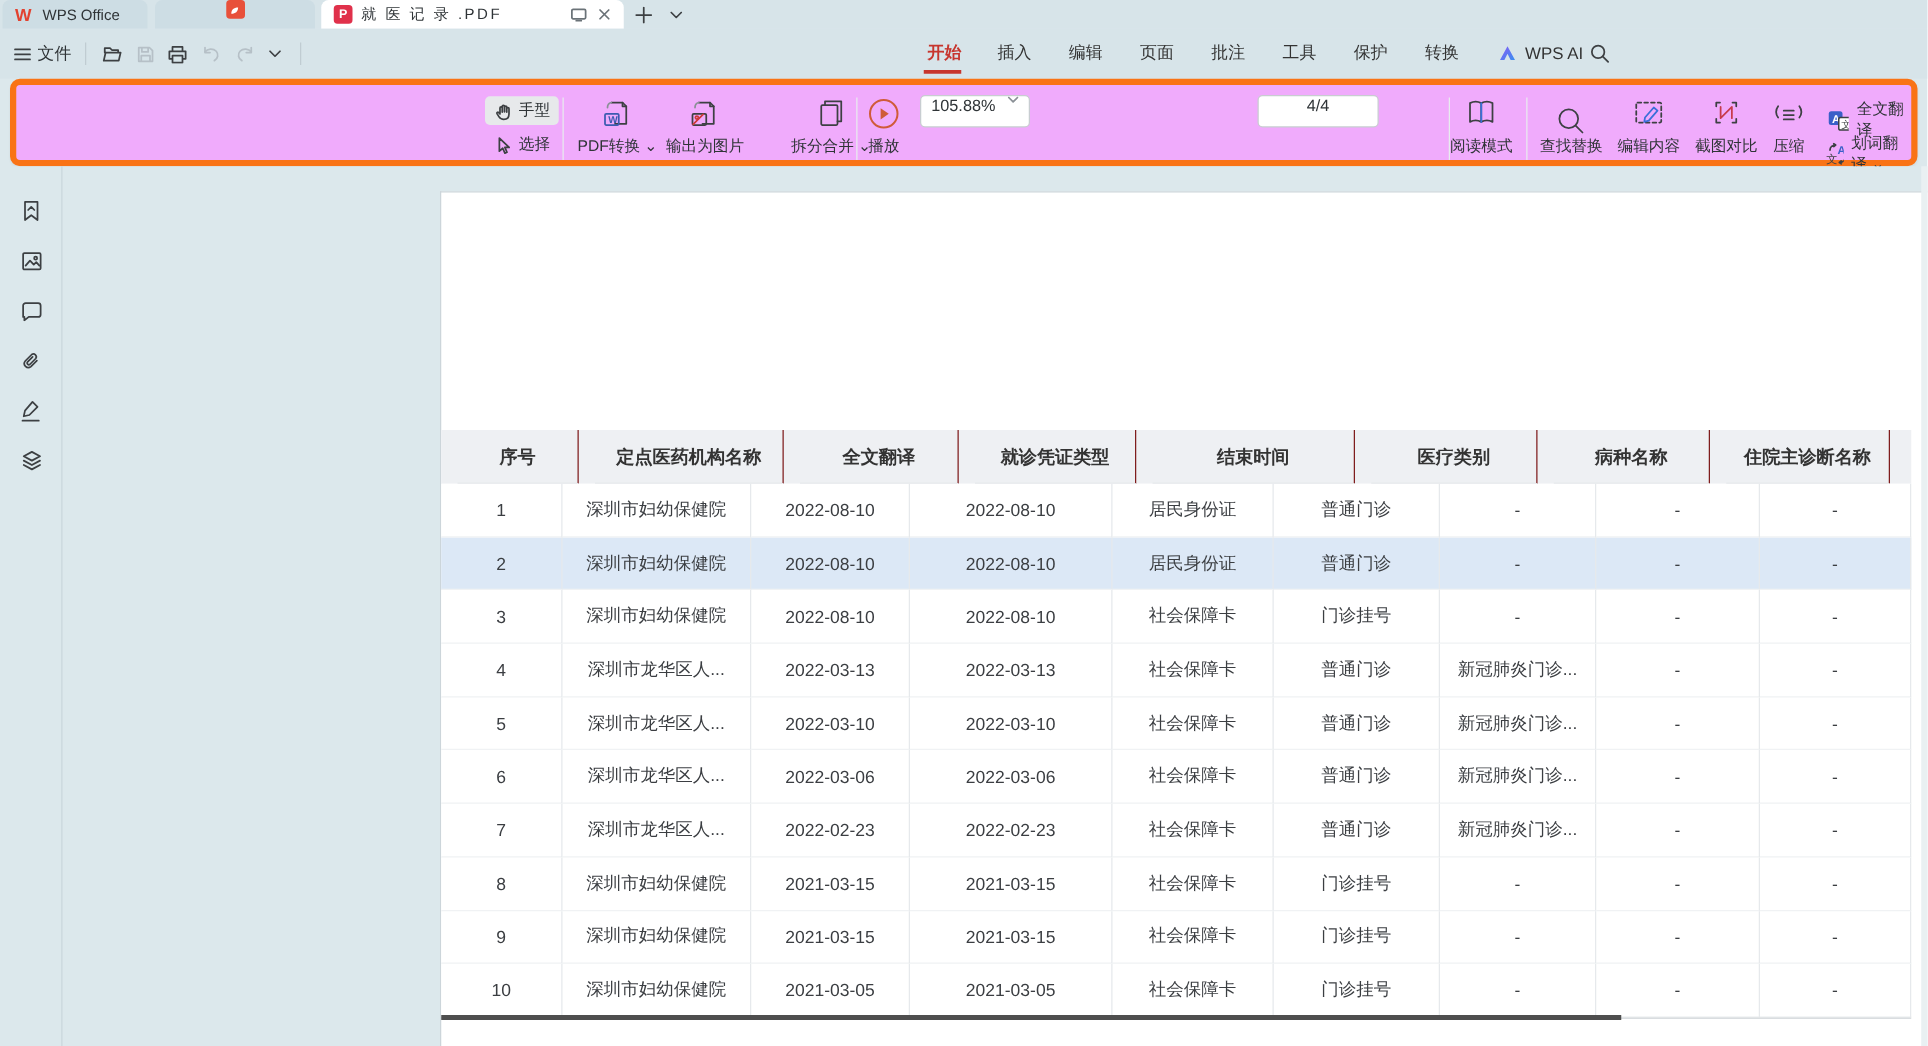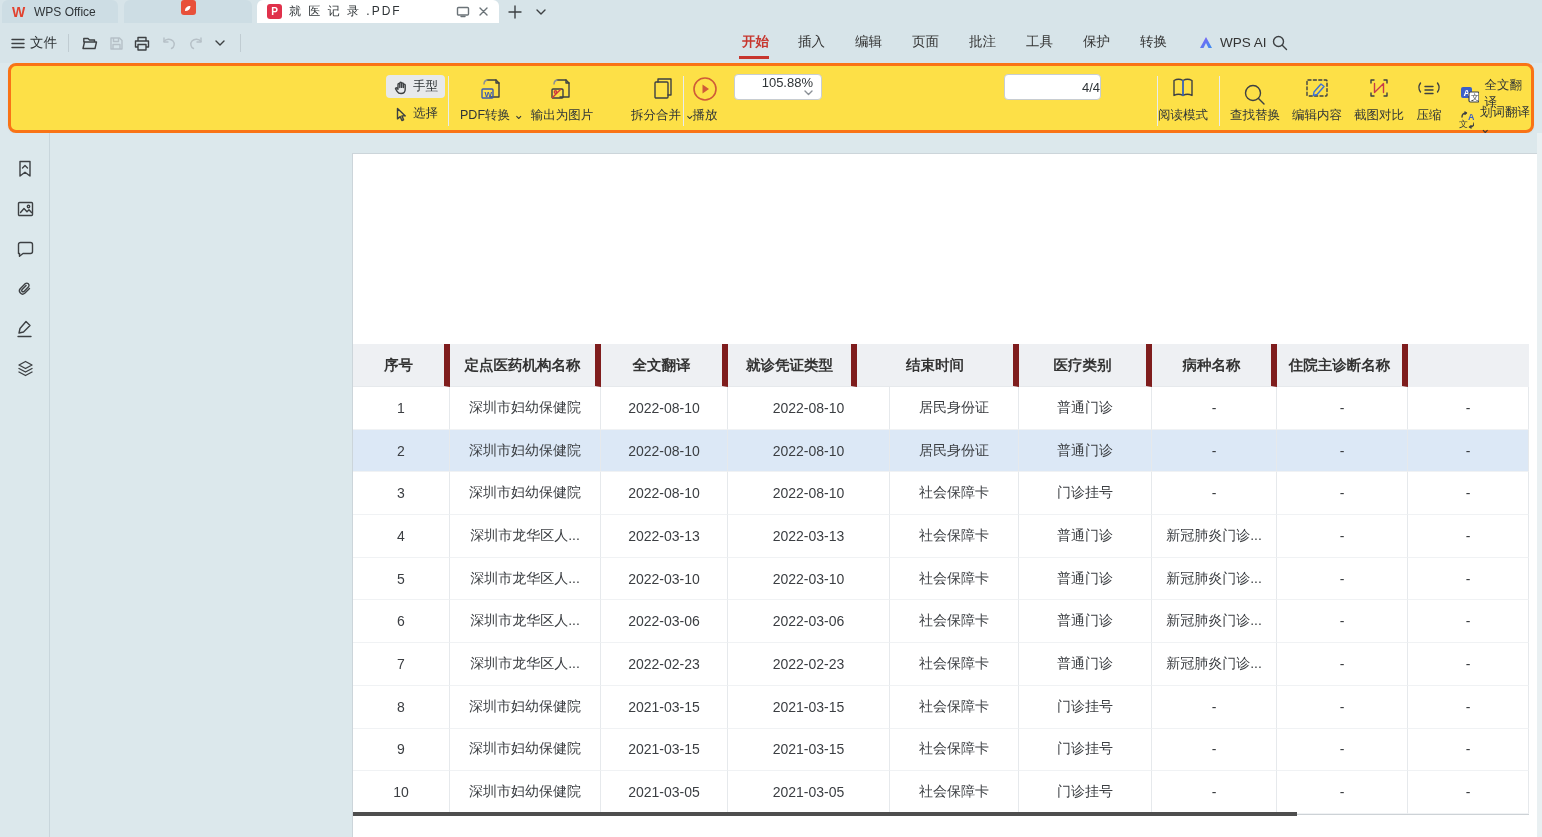--- a/index.html
+++ b/index.html
@@ -25,30 +25,30 @@
   .mb-item { position:absolute; top:8px; height:24px; display:flex; align-items:center;
     justify-content:center; }
   .vdiv { position:absolute; width:1px; background:#c0ccd2; }
   .rtab { position:absolute; top:6px; height:26px; display:flex; align-items:center;
     font-size:13.5px; color:#333; padding:0 2px; }
   .rtab.active { color:#c7362e; font-weight:bold;text-align:right; }
   .rtab-underline { position:absolute; top:33px; height:3px; width:30px; background:#c7362e; }
   .filelabel { font-size:13.5px; color:#2f3437; }
 
   
-  #ribbon { left:8px; top:63px; width:1526px; height:70px; background:#fde047;
-    border:3px solid #f97316; border-radius:8px; box-shadow:0 1px 2px rgba(0,0,0,.05); }
+  #ribbon { left:8px; top:63px; width:1526px; height:70px; background:#f0abfc;
+    border:5px solid #f97316; border-radius:8px; box-shadow:0 1px 2px rgba(0,0,0,.05); }
   .pill { position:absolute; display:flex; align-items:center; gap:5px; border-radius:4px;
     padding:0 7px; height:23px; font-size:12.5px; color:#2f3437; }
   .pill.on { background:#e7e9eb; }
   .bigbtn { position:absolute; width:66px; top:7px; height:56px; display:flex; flex-direction:column;
     align-items:center; justify-content:space-between; padding:3px 0 5px 0; font-size:12.5px; color:#2f3437; }
   .rdiv { position:absolute; top:10px; height:50px; width:1px; background:#e8ecee; }
   .ctrlbox { position:absolute; border:1px solid #c8cdd1; border-radius:4px; background:#fff;
-    display:flex; align-items:flex-end; font-size:13px; color:#2f3437;flex-direction:column; }
+    display:flex; align-items:flex-start; font-size:13px; color:#2f3437; }
   .miniic { position:absolute; top:99px; width:24px; height:24px; display:flex; align-items:center;
     justify-content:center; border-radius:4px; }
   .miniic.on { background:#e7e9eb; }
   .navic { position:absolute; top:72px; width:24px; height:24px; display:flex; align-items:center;
     justify-content:center; }
   .lblbtn { position:absolute; top:100px; height:23px; display:flex; align-items:center; gap:5px;
     font-size:12.5px; color:#2f3437; border-radius:4px; padding:0 6px; }
   .lblbtn.on { background:#e7e9eb; }
   .inline-r { position:absolute; display:flex; align-items:center; gap:6px; font-size:12.5px; color:#2f3437; }
 
@@ -61,21 +61,21 @@
     border-left:1px solid #ccd5da; border-top:1px solid #ccd5da; }
   #vscroll-strip { position:absolute; right:0; top:0; width:5px; height:704px; background:#e9f0f2; }
 
   
   #rec-table { position:absolute; left:0; top:190px; width:1176px; font-size:14px; color:#3b3e42; }
   .trow { display:flex; height:42.7px; background:#fff; }
   .trow.hl { background:#dce8f6; }
   .trow.head { height:43px; background:#eef0f3; font-weight:bold; color:#333; font-size:14.5px; }
   .tcell { display:flex; align-items:center; justify-content:center; border-right:1px solid #e6e9ec;
     border-bottom:1px solid #f0f2f4; overflow:hidden; white-space:nowrap; }
-  .trow.head .tcell { border-right:6px solid #7f1d1d; border-bottom:1px solid #e6e9ec; }
+  .trow.head .tcell { border-right:1px solid #7f1d1d; border-bottom:1px solid #e6e9ec;margin-left:13px; }
   .c0{width:97px} .c1{width:151px} .c2{width:127px} .c3{width:162px} .c4{width:129px}
   .c5{width:133px} .c6{width:125px} .c7{width:131px} .c8{width:121px}
   #table-bottom-line { position:absolute; left:0; top:660px; width:1176px; height:1px; background:#cdd2d6; }
   #hscroll-thumb { position:absolute; left:0; top:658px; width:944px; height:4px; background:#4e4e4e; }
 
   .ic { stroke:#3d4043; fill:none; stroke-width:1.4; stroke-linecap:round; stroke-linejoin:round; }
   .ic.dis { stroke:#b6c0c7; }
 </style>
 </head>
 <body>

